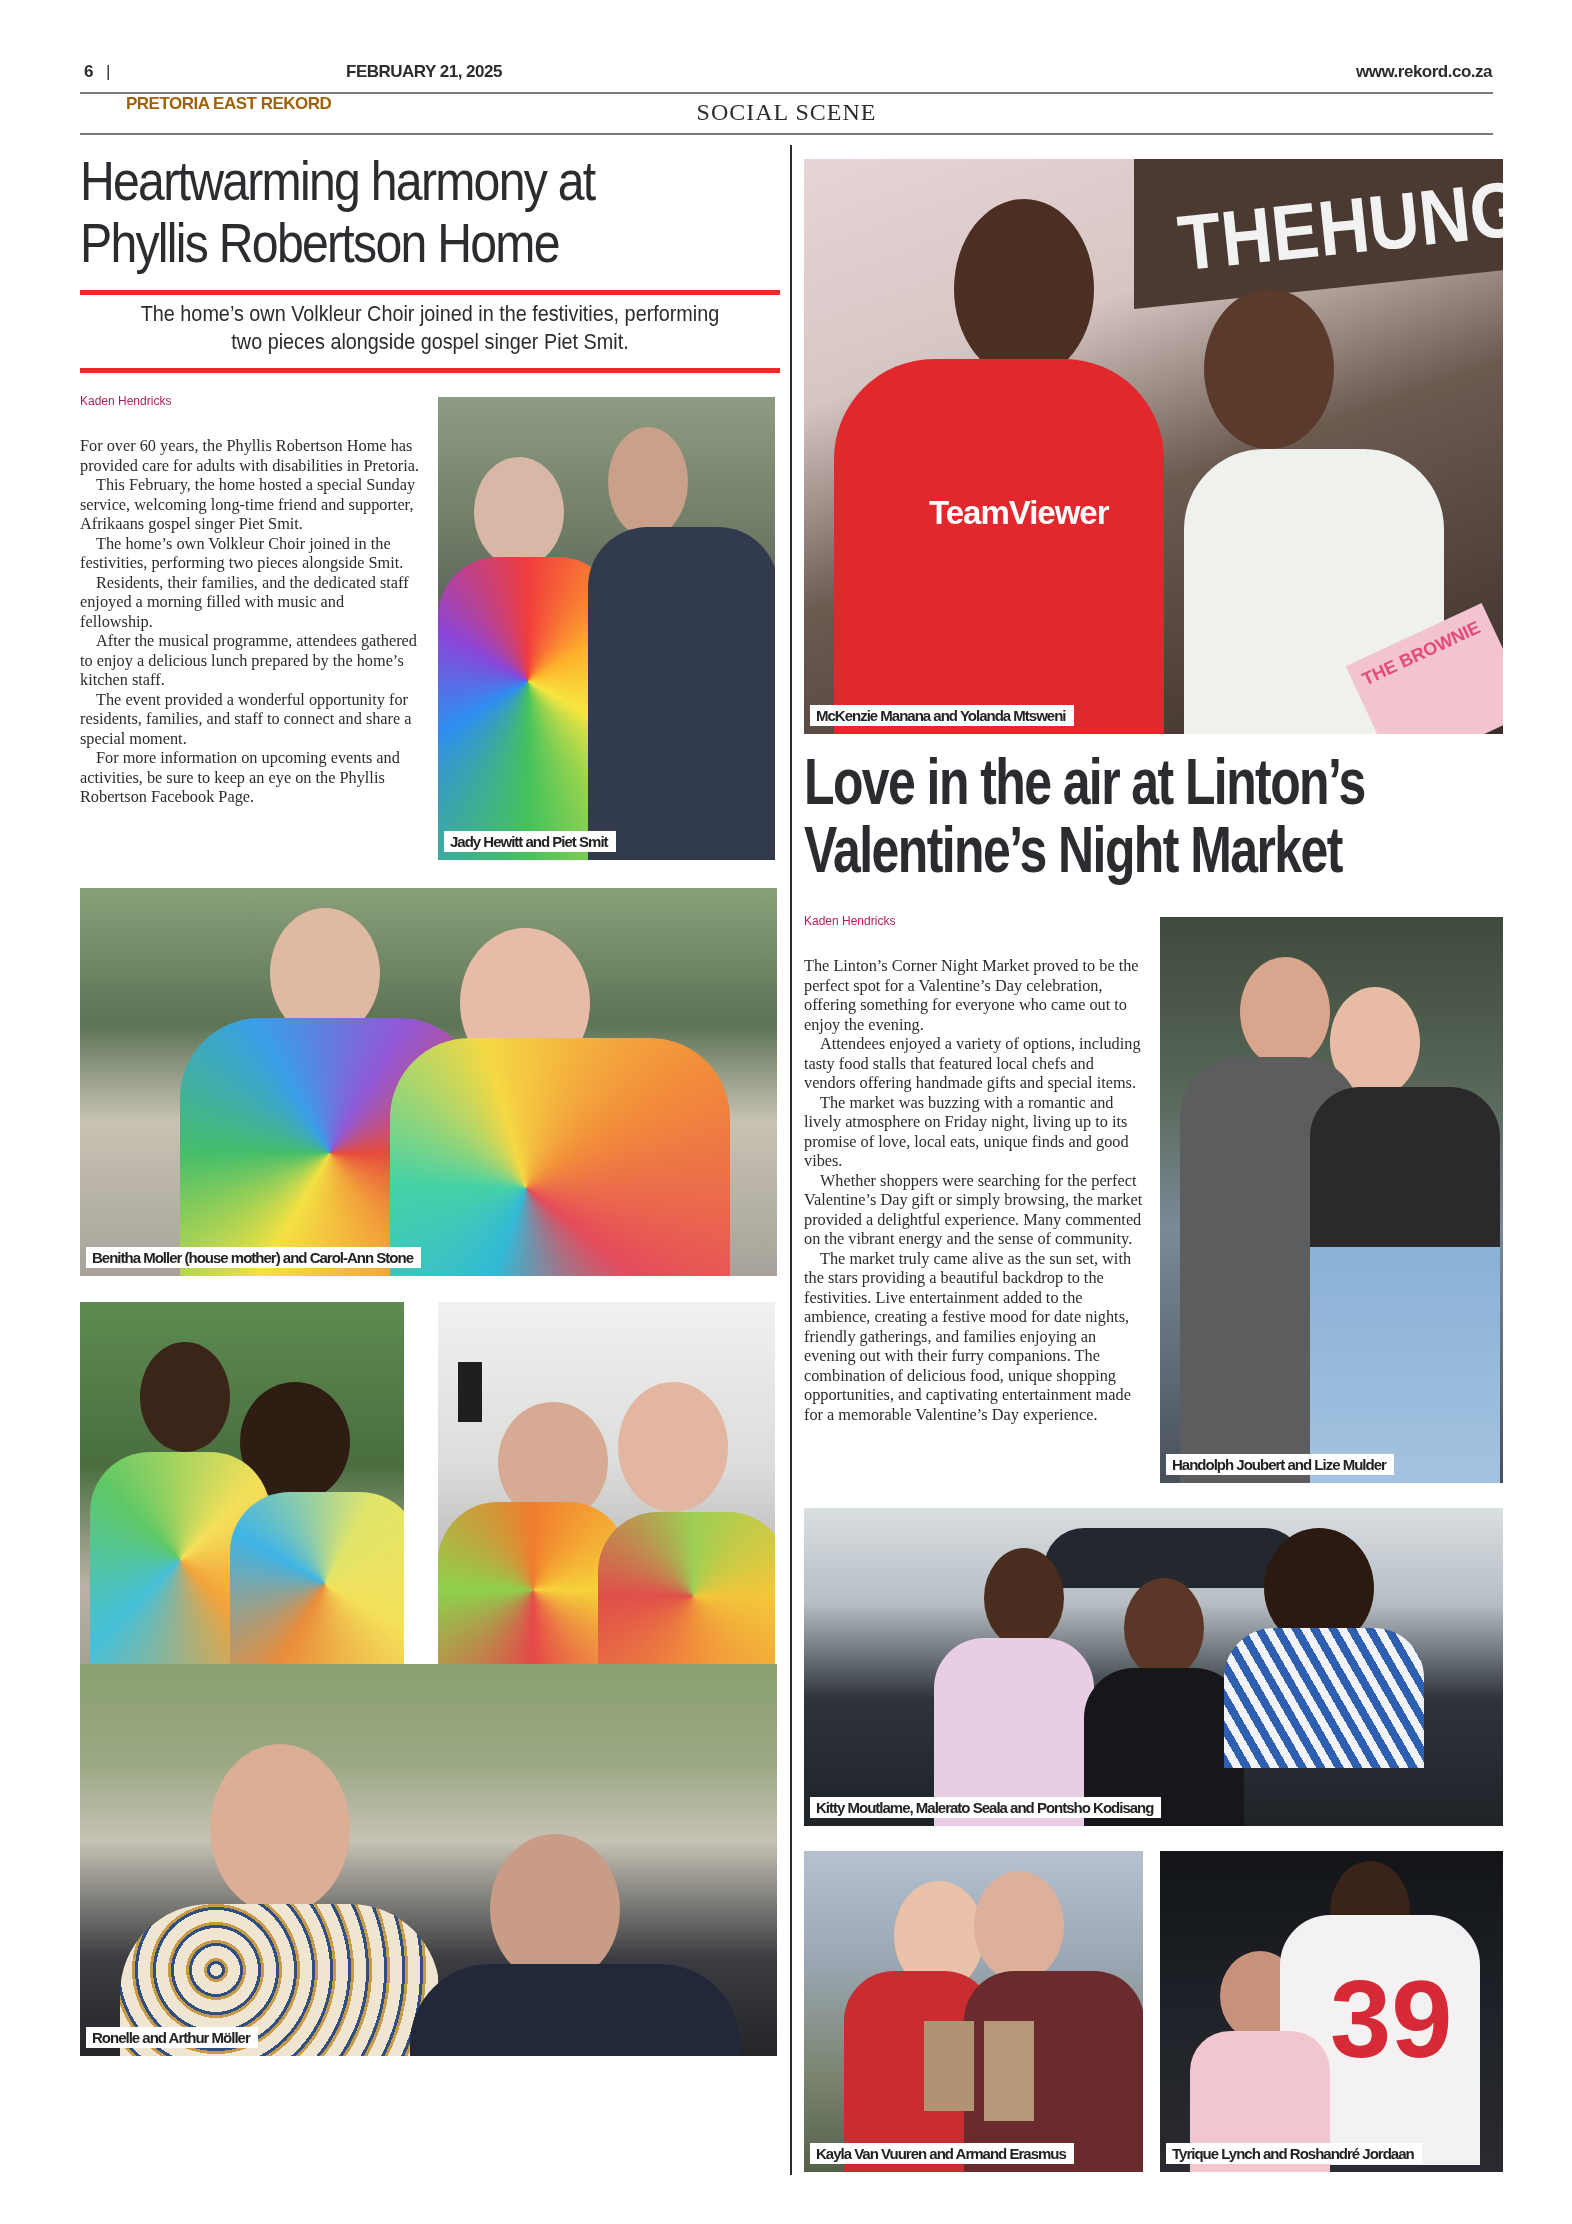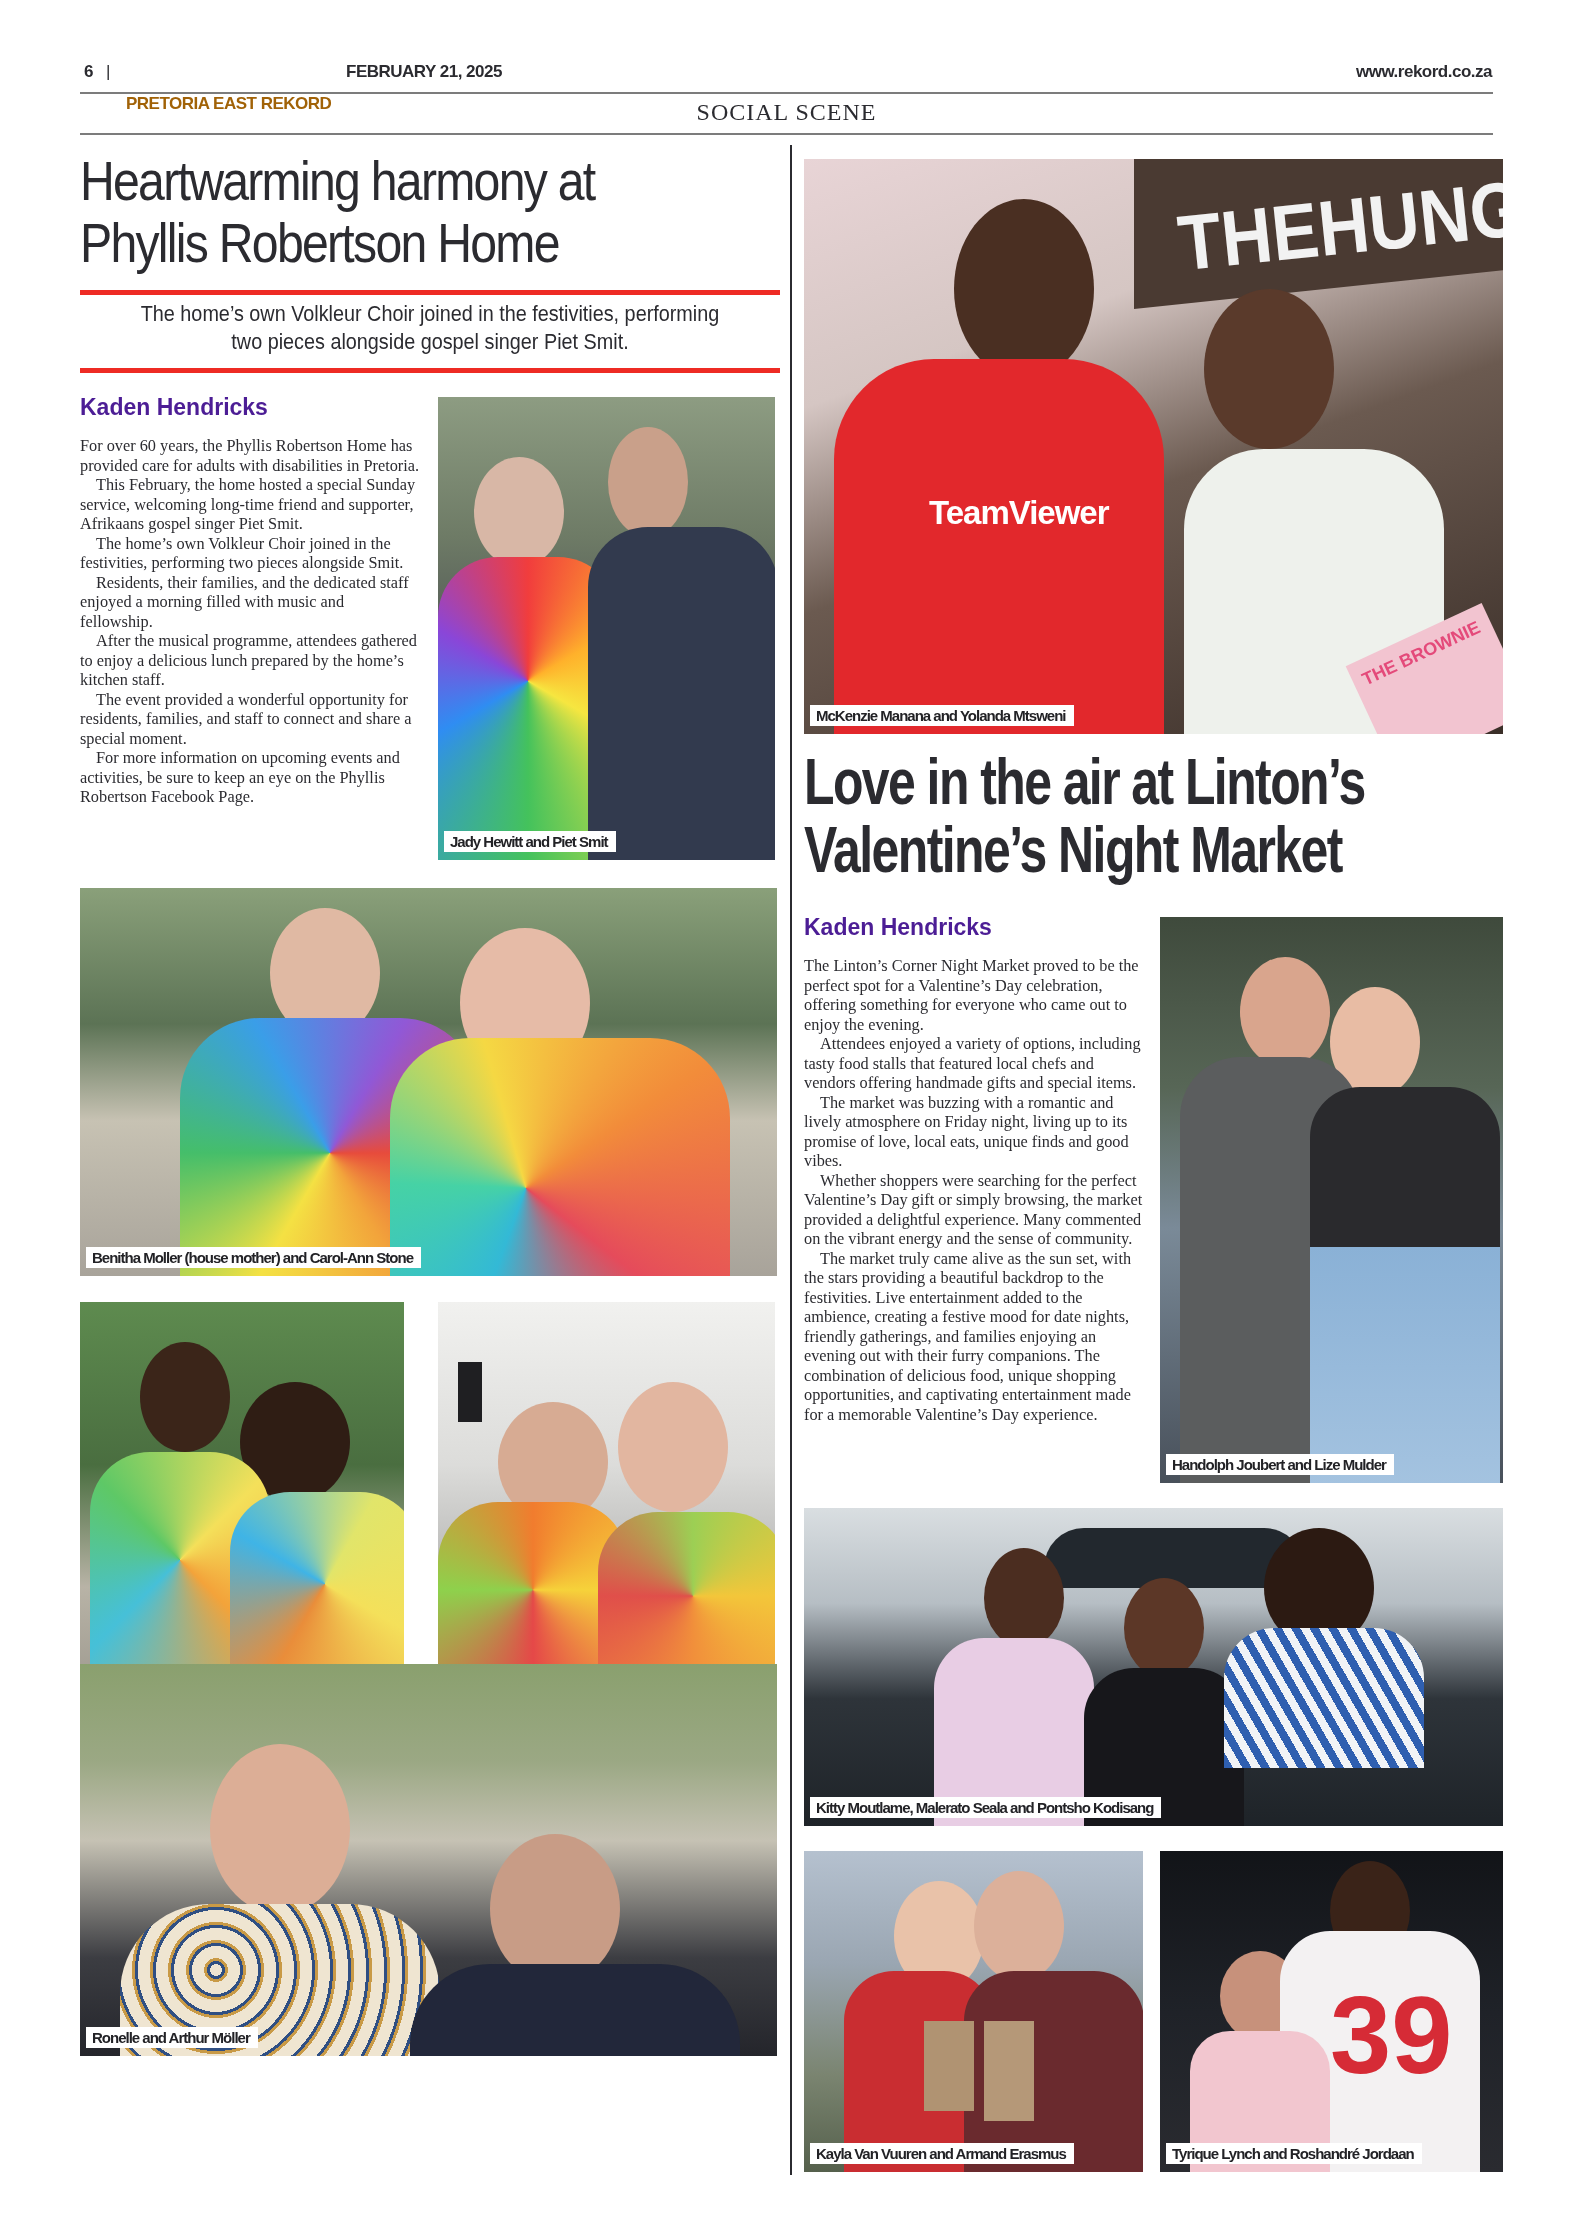--- a/index.html
+++ b/index.html
@@ -13,21 +13,21 @@
   .folio .url { position: absolute; right: 8px; top: 0; }
 
   .rule { position: absolute; left: 80px; width: 1413px; height: 2px; background: #7c7c7c; }
   .section-label { position: absolute; left: 80px; top: 99px; width: 1413px; text-align: center; font-family: "Liberation Serif", serif; font-size: 24px; letter-spacing: 1px; color: #2b2b30; }
   .col-divider { position: absolute; left: 790px; top: 145px; width: 2px; height: 2030px; background: #2b2b30; }
 
   .headline-left { position: absolute; left: 80px; top: 150px; width: 700px; font-family: "Liberation Sans", sans-serif; font-size: 56px; line-height: 62px; letter-spacing: -2px; transform: scaleX(0.86); transform-origin: left top; color: #2b2b30; }
   .redline { position: absolute; left: 80px; width: 700px; height: 5px; background: #ee2b24; }
   .standfirst { position: absolute; left: 80px; top: 300px; width: 700px; text-align: center; font-family: "Liberation Sans", sans-serif; font-size: 22px; line-height: 28px; color: #2b2b30; transform: scaleX(0.9); transform-origin: center top; }
 
-  .byline { position: absolute; font-family: "Liberation Sans", sans-serif; font-size: 23px; color: #4c1d95; font-weight: bold; }
+  .byline { position: absolute; font-family: "Liberation Sans", sans-serif; font-size: 12px; color: #be185d; }
 
   .body-text { position: absolute; font-family: "Liberation Serif", serif; font-size: 16.3px; line-height: 19.5px; color: #2b2b30; }
   .body-text p { text-indent: 16px; }
   .body-text p:first-child { text-indent: 0; }
 
   .headline-right { position: absolute; left: 804px; top: 748px; width: 720px; font-family: "Liberation Sans", sans-serif; font-weight: bold; font-size: 64px; line-height: 68px; letter-spacing: -2px; transform: scaleX(0.78); transform-origin: left top; color: #2b2b30; white-space: nowrap; }
 
   .photo { position: absolute; overflow: hidden; }
   .photo .caption { position: absolute; left: 6px; bottom: 8px; background: #ffffff; padding: 2px 8px 2px 6px; font-family: "Liberation Sans", sans-serif; font-weight: bold; font-size: 15px; letter-spacing: -1px; color: #222226; white-space: nowrap; }
   .photo .blob { position: absolute; border-radius: 50%; }
@@ -167,18 +167,18 @@
   <div style="position:absolute; left:40px; top:120px; width:150px; height:210px; border-radius:50px 50px 0 0; background:#c92d31;"></div>
   <div style="position:absolute; left:160px; top:120px; width:180px; height:210px; border-radius:50px 50px 0 0; background:#6a2a2e;"></div>
   <div style="position:absolute; left:120px; top:170px; width:50px; height:90px; background:#b09372;"></div>
   <div style="position:absolute; left:180px; top:170px; width:50px; height:100px; background:#b59878;"></div>
   <div class="caption">Kayla Van Vuuren and Armand Erasmus</div>
 </div>
 
 <div class="photo" style="left:1160px; top:1851px; width:343px; height:321px; background: linear-gradient(180deg,#121418 0%,#1f2228 50%,#2a2b30 100%);">
   <div class="blob" style="left:170px; top:10px; width:80px; height:100px; background:#3a2318;"></div>
   <div class="blob" style="left:60px; top:100px; width:80px; height:90px; background:#c7917b;"></div>
-  <div style="position:absolute; left:120px; top:80px; width:200px; height:250px; border-radius:50px 50px 0 0; background:#f3f1f2;">
+  <div style="position:absolute; left:120px; top:64px; width:200px; height:250px; border-radius:50px 50px 0 0; background:#f3f1f2;">
     <div class="text-sign" style="left:50px; top:40px; font-size:110px; color:#d62b36;">39</div>
   </div>
   <div style="position:absolute; left:30px; top:180px; width:140px; height:150px; border-radius:40px 40px 0 0; background:#f2c6cf;"></div>
   <div class="caption">Tyrique Lynch and Roshandré Jordaan</div>
 </div>
 
 </body></html>

